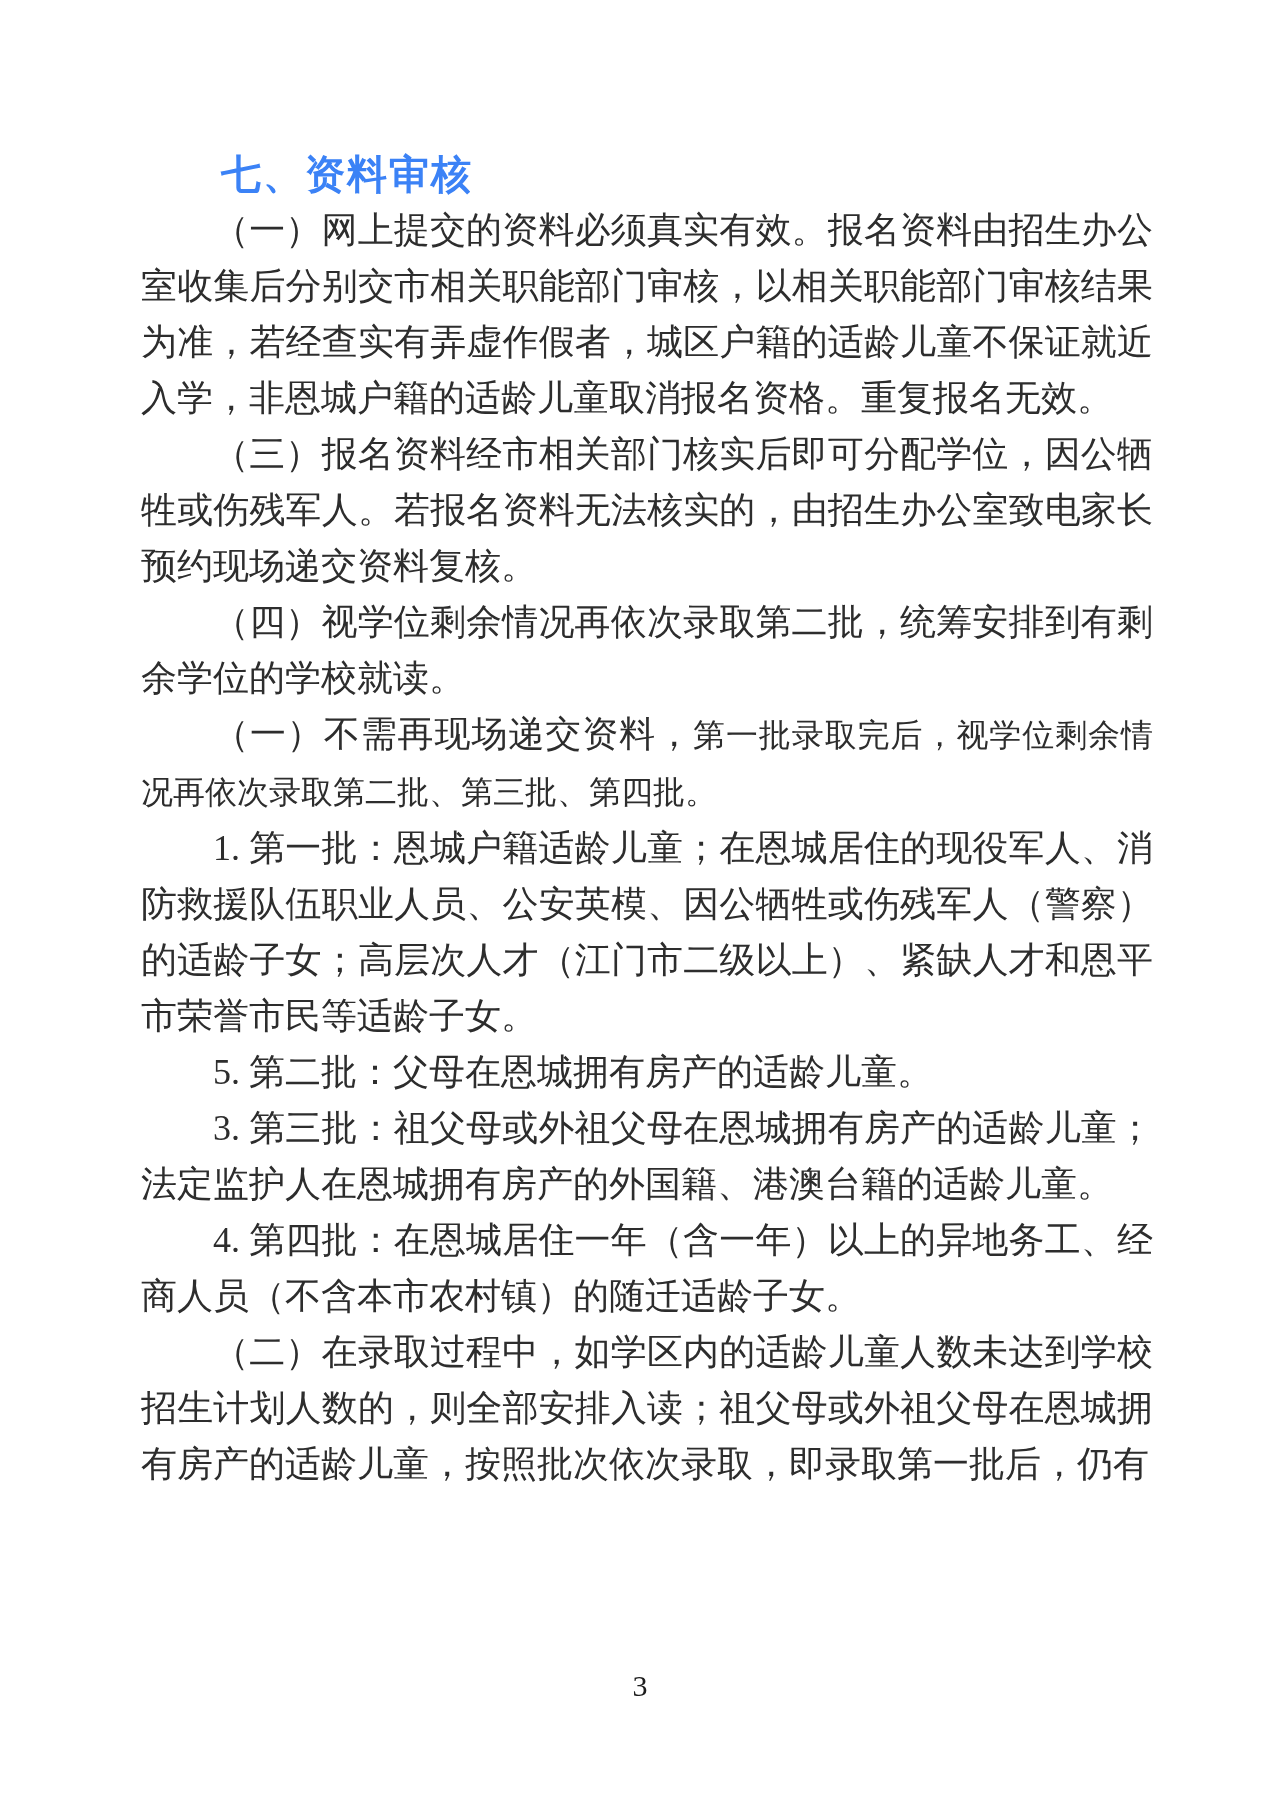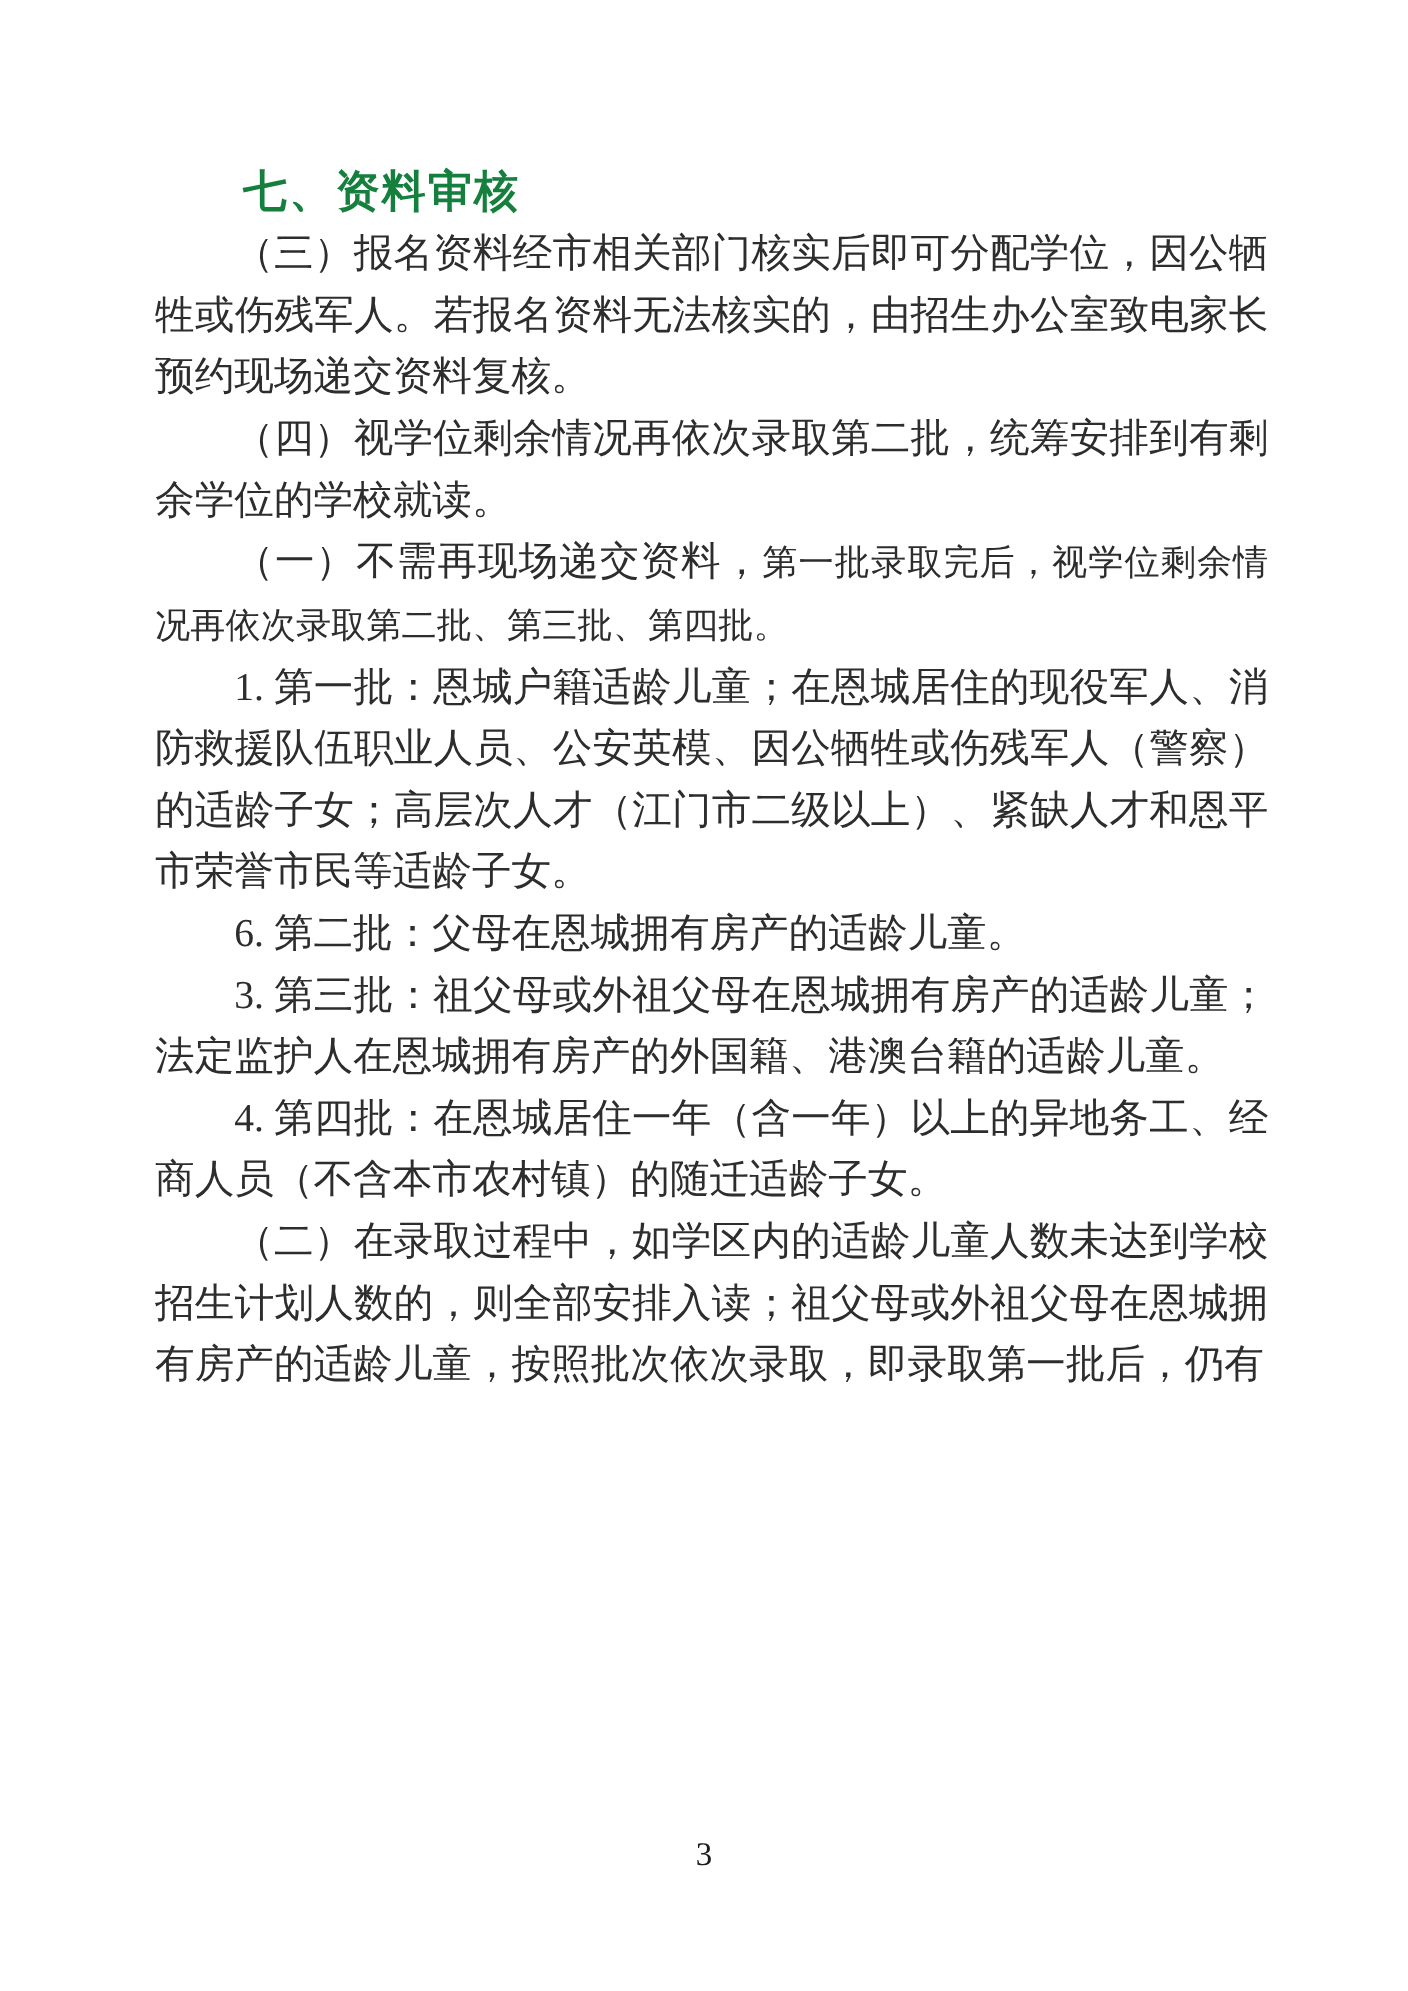--- a/index.html
+++ b/index.html
@@ -26,21 +26,21 @@
     }
     .doc-body {
       width: 1012px;
       color: #2d2d2d;
     }
     h2.section-heading {
       margin: 0;
       font-size: 40px;
       line-height: 56px;
       font-weight: 700;
-      color: #15803d;
+      color: #3b82f6;
       text-indent: 2em;
       font-family: "DejaVu Sans", "Liberation Sans", sans-serif;
       letter-spacing: 2px;
       white-space: nowrap;
     }
     p.doc-paragraph {
       margin: 0;
       font-size: 36px;
       line-height: 56px;
       color: #2d2d2d;
@@ -65,32 +65,33 @@
     }
   </style>
 </head>
 <body>
 
 <div class="page">
   <div class="doc-body">
 
     <h2 class="section-heading">七、资料审核</h2>
 
+    <p class="doc-paragraph">（一）网上提交的资料必须真实有效。报名资料由招生办公室收集后分别交市相关职能部门审核，以相关职能部门审核结果为准，若经查实有弄虚作假者，城区户籍的适龄儿童不保证就近入学，非恩城户籍的适龄儿童取消报名资格。重复报名无效。</p>
 
 
     <p class="doc-paragraph">（三）报名资料经市相关部门核实后即可分配学位，因公牺牲或伤残军人。若报名资料无法核实的，由招生办公室致电家长预约现场递交资料复核。</p>
 
     <p class="doc-paragraph">（四）视学位剩余情况再依次录取第二批，统筹安排到有剩余学位的学校就读。</p>
 
 
     <p class="doc-paragraph"><span>（一）不需再现场递交资料，</span><span class="note-small">第一批录取完后，视学位剩余情况再依次录取第二批、第三批、第四批。</span></p>
 
     <p class="doc-paragraph">1. 第一批：恩城户籍适龄儿童；在恩城居住的现役军人、消防救援队伍职业人员、公安英模、因公牺牲或伤残军人（警察）的适龄子女；高层次人才（江门市二级以上）、紧缺人才和恩平市荣誉市民等适龄子女。</p>
 
-    <p class="doc-paragraph">6. 第二批：父母在恩城拥有房产的适龄儿童。</p>
+    <p class="doc-paragraph">5. 第二批：父母在恩城拥有房产的适龄儿童。</p>
 
     <p class="doc-paragraph">3. 第三批：祖父母或外祖父母在恩城拥有房产的适龄儿童；法定监护人在恩城拥有房产的外国籍、港澳台籍的适龄儿童。</p>
 
     <p class="doc-paragraph">4. 第四批：在恩城居住一年（含一年）以上的异地务工、经商人员（不含本市农村镇）的随迁适龄子女。</p>
 
     <p class="doc-paragraph">（二）在录取过程中，如学区内的适龄儿童人数未达到学校招生计划人数的，则全部安排入读；祖父母或外祖父母在恩城拥有房产的适龄儿童，按照批次依次录取，即录取第一批后，仍有</p>
 
   </div>
 
   <div class="page-footer">3</div>

